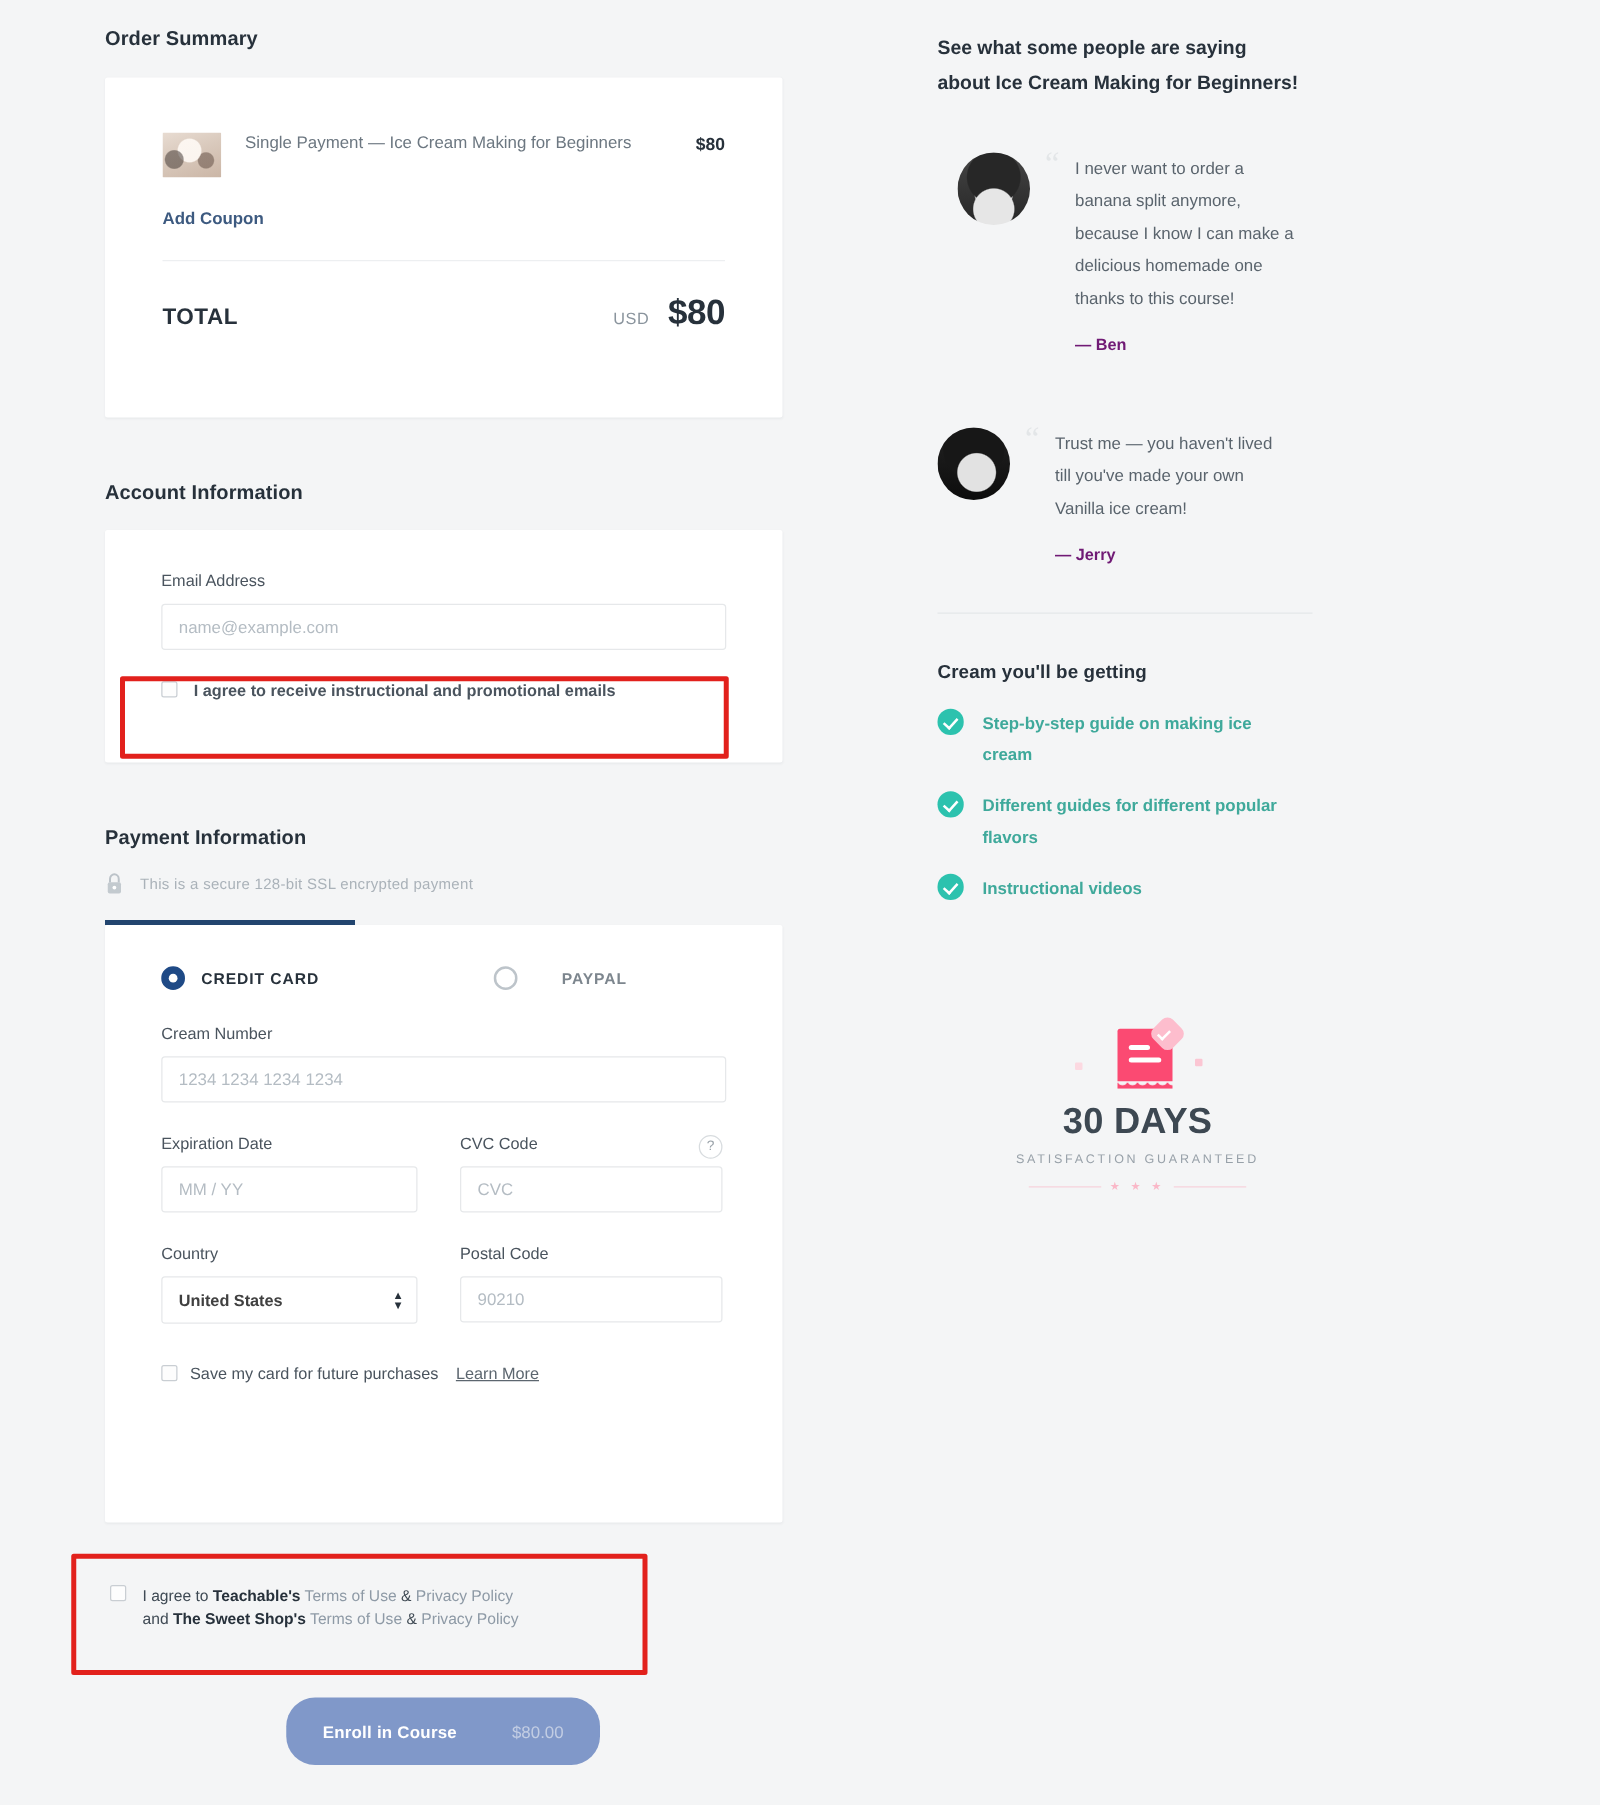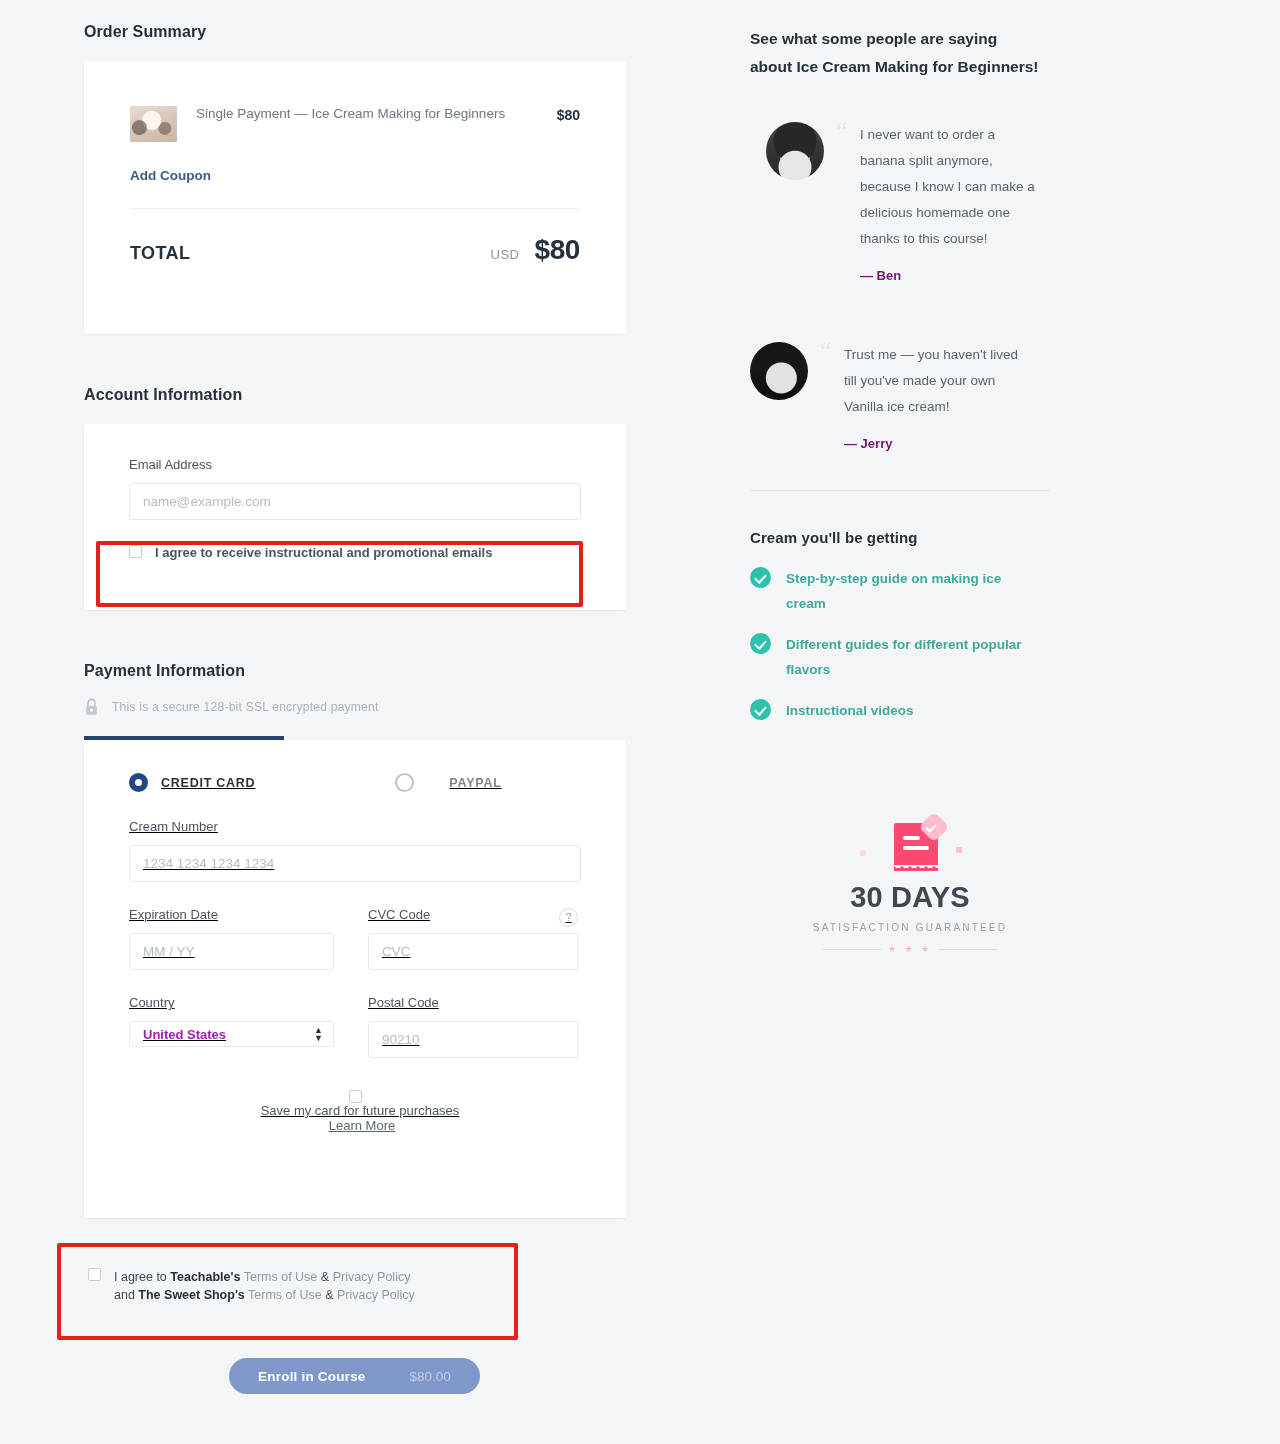--- a/index.html
+++ b/index.html
@@ -102,21 +102,21 @@
   }
   #annot-optin { left: 96px; top: 541px; width: 487px; height: 66px; }
   #annot-terms { left: 57px; top: 1243px; width: 461px; height: 97px; }
 
   
   #payment-title { position: absolute; left: 0; top: 662px; }
   .ssl-row { position: absolute; left: 0; top: 698px; display: flex; align-items: center; }
   .lock-icon { width: 15px; height: 18px; flex: 0 0 15px; }
   .ssl-text { font-size: 12px; color: #aab2b9; margin-left: 13px; letter-spacing: .25px; }
 
-  .payment-card { position: absolute; left: 0; top: 740px; width: 542px; height: 478px; text-decoration: underline; }
+  .payment-card { position: absolute; left: 0; top: 740px; width: 542px; height: 478px; }
   .tab-bar { position: absolute; left: 0; top: -4px; width: 200px; height: 4px; background: #22456f; }
 
   .pay-methods { display: flex; align-items: center; padding: 33px 45px 0 45px; }
   .pay-method { display: flex; align-items: center; cursor: pointer; }
   .pay-method.paypal { margin-left: 140px; gap: 22px; }
   .radio {
     width: 19px; height: 19px; flex: 0 0 19px; border-radius: 50%;
     border: 2px solid #bdc4ca; background: #fff;
   }
   .radio.on { border-color: #1f4a86; background: #1f4a86; position: relative; }
@@ -137,48 +137,48 @@
   .col-right { width: 210px; flex: 0 0 210px; margin-left: 34px; }
   .label-with-help { display: flex; align-items: center; justify-content: space-between; }
   .help-icon {
     width: 19px; height: 19px; border-radius: 50%;
     border: 1px solid #d8dcdf; color: #9aa2a9;
     font-size: 11px; line-height: 17px; text-align: center;
     cursor: pointer; background: #fff; margin-bottom: 6px;
   }
   select.text-input {
     appearance: none; -webkit-appearance: none;
-    font-weight: bold; font-size: 13px; color: #a21caf;
+    font-weight: bold; font-size: 13px; color: #404040;
     padding-right: 24px; cursor: pointer;
-    height: 26px;
+    height: 38px;
   }
   .select-wrap { position: relative; }
   .select-arrows {
     position: absolute; right: 11px; top: 50%; transform: translateY(-50%);
     pointer-events: none; color: #27313b; font-size: 9px; line-height: 8px; text-align: center;
   }
-  .savecard-row { display: flex; align-items: center; margin-top: 32px; flex-direction: column; }
+  .savecard-row { display: flex; align-items: center; margin-top: 32px; }
   .savecard-label { font-size: 13px; color: #4a545e; margin-left: 10px; }
   .learn-more {
     font-size: 13px; color: #5c666f; margin-left: 14px;
     text-decoration: underline; cursor: pointer;
   }
 
   
   .terms-row {
     position: absolute; left: 88px; top: 1268px;
     display: flex; align-items: flex-start; width: 420px;
   }
   .terms-text { font-size: 12.5px; line-height: 18px; color: #3f4a54; margin-left: 13px; }
   .terms-text b { font-weight: bold; color: #27313b; }
   .terms-link { color: #8e9aa6; text-decoration: none; cursor: pointer; }
 
   .enroll-btn {
     position: absolute; left: 229px; top: 1358px;
-    width: 251px; height: 36px; border: 0; border-radius: 23px;
+    width: 251px; height: 54px; border: 0; border-radius: 23px;
     background: #8098c9; color: #fff; cursor: pointer;
     display: flex; align-items: center; justify-content: center;
     font-family: "Liberation Sans", sans-serif;
   }
   .enroll-label { font-size: 13.5px; font-weight: bold; letter-spacing: .2px; }
   .enroll-price { font-size: 13.5px; color: #c2cde3; margin-left: 44px; }
 
   
   .right-col { position: absolute; left: 750px; top: 0; width: 300px; }
   .right-heading {

